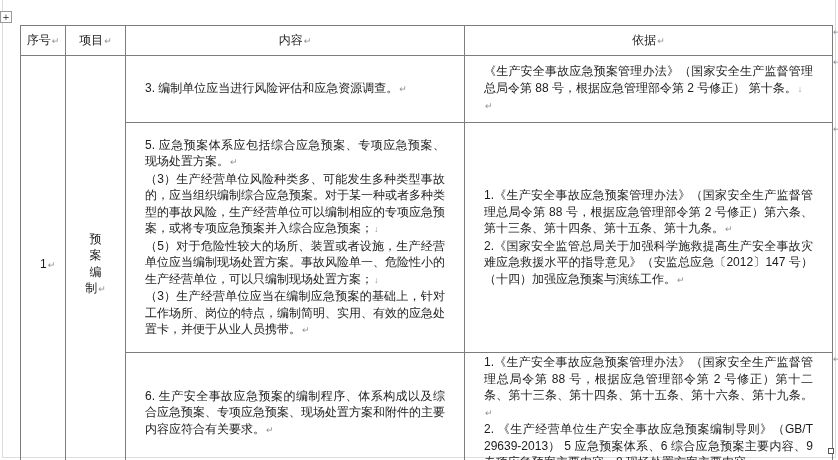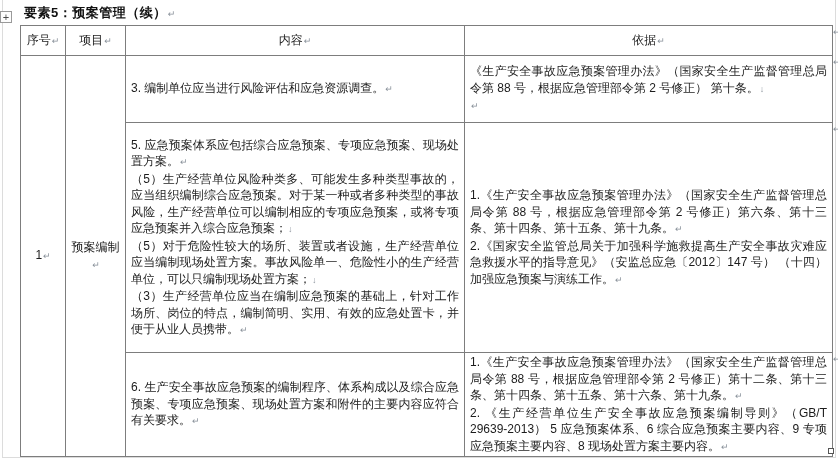--- a/index.html
+++ b/index.html
@@ -36,21 +36,21 @@
     position:absolute;left:20px;top:25px;
     width:812px;table-layout:fixed;
     border-collapse:collapse;
     font-size:12px;line-height:16.5px;
   }
   table.doc-table,
   table.doc-table th,
   table.doc-table td{border:1px solid #7d7d7d;}
   table.doc-table{border-color:#6e6e6e;}
   th{font-weight:400;text-align:center;padding:1px 2px;}
-  td{vertical-align:middle;padding:1px 5px;box-sizing:border-box;}
+  td{vertical-align:middle;padding:1px 19px;box-sizing:border-box;}
   td.center{text-align:center;}
   td.textcell{text-align:justify;}
   .para{min-height:16.5px;}
   .row-mark{position:absolute;left:833px;color:#8a929b;font-size:9px;}
   .resize-handle{
     position:absolute;left:828px;top:448px;
     width:6px;height:6px;background:#ffffff;
     border:1px solid #555;box-sizing:border-box;cursor:nwse-resize;
   }
 </style>
@@ -58,23 +58,20 @@
 <body>
 
 <div class="page">
 
   <div class="page-edge edge-left"></div>
   <div class="page-edge edge-right"></div>
   <div class="page-edge edge-bottom"></div>
 
   <div class="plus-handle">+</div>
 
-  <div class="doc-title">
-    <span>要素5：预案管理（续）</span><span class="pm">↵</span>
-  </div>
 
   <table class="doc-table">
     <colgroup>
       <col style="width:45px">
         <col style="width:60px">
         <col style="width:339px">
         <col style="width:368px">
     </colgroup>
     <tbody>
         <tr style="height:30px">
@@ -102,21 +99,21 @@
             <div class="para"><span>3. 编制单位应当进行风险评估和应急资源调查。</span><span class="pm">↵</span></div>
           </td>
       <td class="textcell">
             <div class="para"><span>《生产安全事故应急预案管理办法》（国家安全生产监督管理总局令第 88 号，根据应急管理部令第 2 号修正） 第十条。</span><span class="pm">↓</span></div>
             <div class="para"><span></span><span class="pm">↵</span></div>
           </td>
     </tr>
     <tr style="height:230px">
       <td class="textcell">
             <div class="para"><span>5. 应急预案体系应包括综合应急预案、专项应急预案、现场处置方案。</span><span class="pm">↵</span></div>
-            <div class="para"><span>（5）生产经营单位风险种类多、可能发生多种类型事故的，应当组织编制综合应急预案。对于某一种或者多种类型的事故风险，生产经营单位可以编制相应的专项应急预案，或将专项应急预案并入综合应急预案；</span><span class="pm">↓</span></div>
+            <div class="para"><span>（3）生产经营单位风险种类多、可能发生多种类型事故的，应当组织编制综合应急预案。对于某一种或者多种类型的事故风险，生产经营单位可以编制相应的专项应急预案，或将专项应急预案并入综合应急预案；</span><span class="pm">↓</span></div>
             <div class="para"><span>（5）对于危险性较大的场所、装置或者设施，生产经营单位应当编制现场处置方案。事故风险单一、危险性小的生产经营单位，可以只编制现场处置方案；</span><span class="pm">↓</span></div>
             <div class="para"><span>（3）生产经营单位应当在编制应急预案的基础上，针对工作场所、岗位的特点，编制简明、实用、有效的应急处置卡，并便于从业人员携带。</span><span class="pm">↵</span></div>
           </td>
       <td class="textcell">
             <div class="para"><span>1.《生产安全事故应急预案管理办法》（国家安全生产监督管理总局令第 88 号，根据应急管理部令第 2 号修正）第六条、第十三条、第十四条、第十五条、第十九条。</span><span class="pm">↵</span></div>
             <div class="para"><span>2.《国家安全监管总局关于加强科学施救提高生产安全事故灾难应急救援水平的指导意见》（安监总应急〔2012〕147 号） （十四）加强应急预案与演练工作。</span><span class="pm">↵</span></div>
           </td>
     </tr>
     <tr style="height:100px">
       <td class="textcell">

